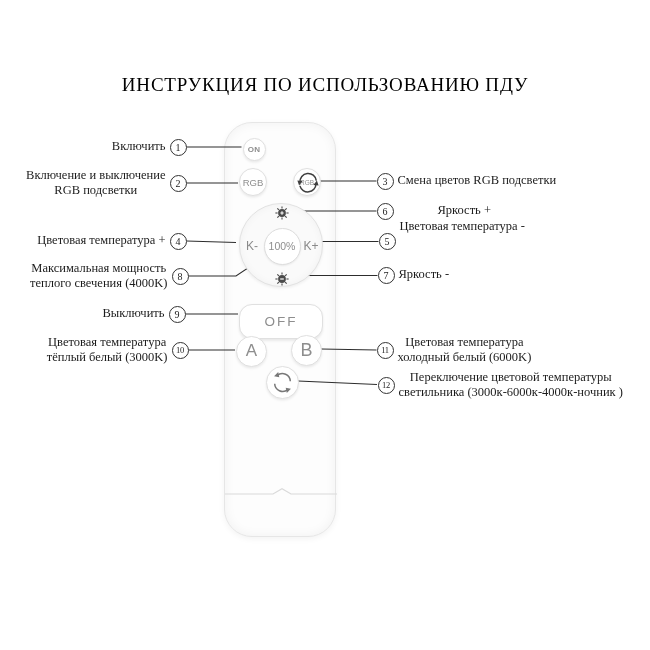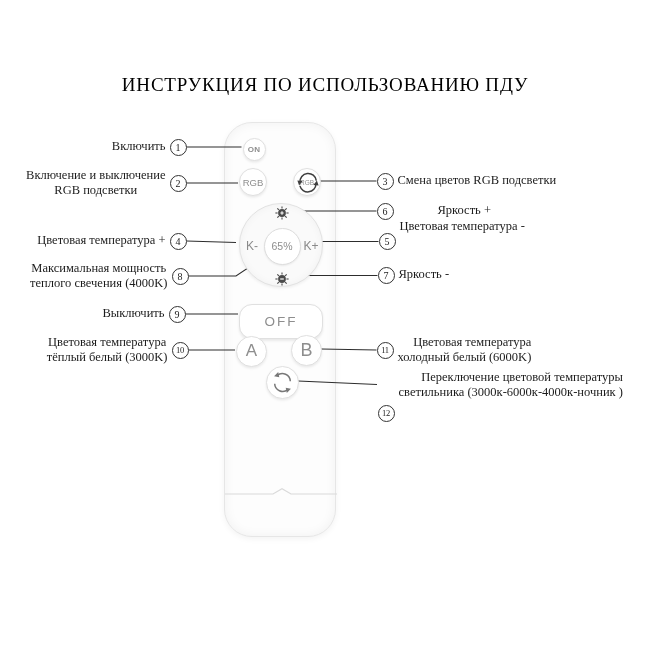--- a/index.html
+++ b/index.html
@@ -45,21 +45,21 @@
   
   .lines{position:absolute;left:0;top:0;z-index:2;pointer-events:none;}
 
   
   .co-circle{position:absolute;z-index:4;width:17px;height:17px;border:1px solid #333;border-radius:50%;
        background:#ffffff;display:flex;align-items:center;justify-content:center;
        font-size:10px;color:#1c1c1c;box-sizing:border-box;}
   .co-circle.small{font-size:8.5px;letter-spacing:-.3px;}
   .co-label{position:absolute;z-index:4;transform:translateY(-50%);white-space:pre-line;
        font-size:12.5px;line-height:1.22;color:#1c1c1c;}
-  .co-label.r{text-align:left;} .co-label.c{text-align:center;} .co-label.l{text-align:right;}
+  .co-label.r{text-align:left;} .co-label.c{text-align:center;} .co-label.l{text-align:center;}
 </style>
 </head>
 <body>
 
 <div class="stage">
 
   <h1 class="title">ИНСТРУКЦИЯ ПО ИСПОЛЬЗОВАНИЮ ПДУ</h1>
 
   <div class="remote">
     <div class="btn circ on-btn">ON</div>
@@ -88,21 +88,21 @@
             <line x1="2.3" y1="2.3" x2="3.9" y2="3.9"></line>
               <line x1="10.1" y1="10.1" x2="11.7" y2="11.7"></line>
             <line x1="2.3" y1="11.7" x2="3.9" y2="10.1"></line>
               <line x1="10.1" y1="3.9" x2="11.7" y2="2.3"></line>
           </g>
           <circle cx="7" cy="7" r="3.9" fill="#4a4a4a"></circle>
           <path d="M7 5.3 V8.7 M5.3 7 H8.7" stroke="#ffffff" stroke-width="1.1"></path>
         </svg>
       </span>
       <span class="pad-k k-minus">K-</span>
-      <div class="pad-inner">65%</div>
+      <div class="pad-inner">100%</div>
       <span class="pad-k k-plus">K+</span>
       <span class="sun-icon sun-down">
         <svg width="14" height="14" viewBox="0 0 14 14">
           <g stroke="#4a4a4a" stroke-width="1.1">
             <line x1="7" y1="0.4" x2="7" y2="2.6"></line>
               <line x1="7" y1="11.4" x2="7" y2="13.6"></line>
             <line x1="0.4" y1="7" x2="2.6" y2="7"></line>
               <line x1="11.4" y1="7" x2="13.6" y2="7"></line>
             <line x1="2.3" y1="2.3" x2="3.9" y2="3.9"></line>
               <line x1="10.1" y1="10.1" x2="11.7" y2="11.7"></line>
@@ -184,17 +184,17 @@
   <div class="co-circle" style="left:378.5px;top:232.5px;">5</div>
   <div class="co-label l" style="left:399.5px;top:227px;">Цветовая температура -</div>
 
   <div class="co-circle" style="left:377.5px;top:266.5px;">7</div>
   <div class="co-label l" style="left:398.5px;top:275px;">Яркость -</div>
 
   <div class="co-circle small" style="left:376.5px;top:341.5px;">11</div>
   <div class="co-label l" style="left:397.5px;top:350px;">Цветовая температура
 холодный белый (6000K)</div>
 
-  <div class="co-circle small" style="left:377.5px;top:376.5px;margin-top:28px;">12</div>
+  <div class="co-circle small" style="left:377.5px;top:376.5px;">12</div>
   <div class="co-label l" style="left:398.5px;top:385px;">Переключение цветовой температуры
 светильника  (3000к-6000к-4000к-ночник )</div>
 
 </div>
 
 </body></html>

